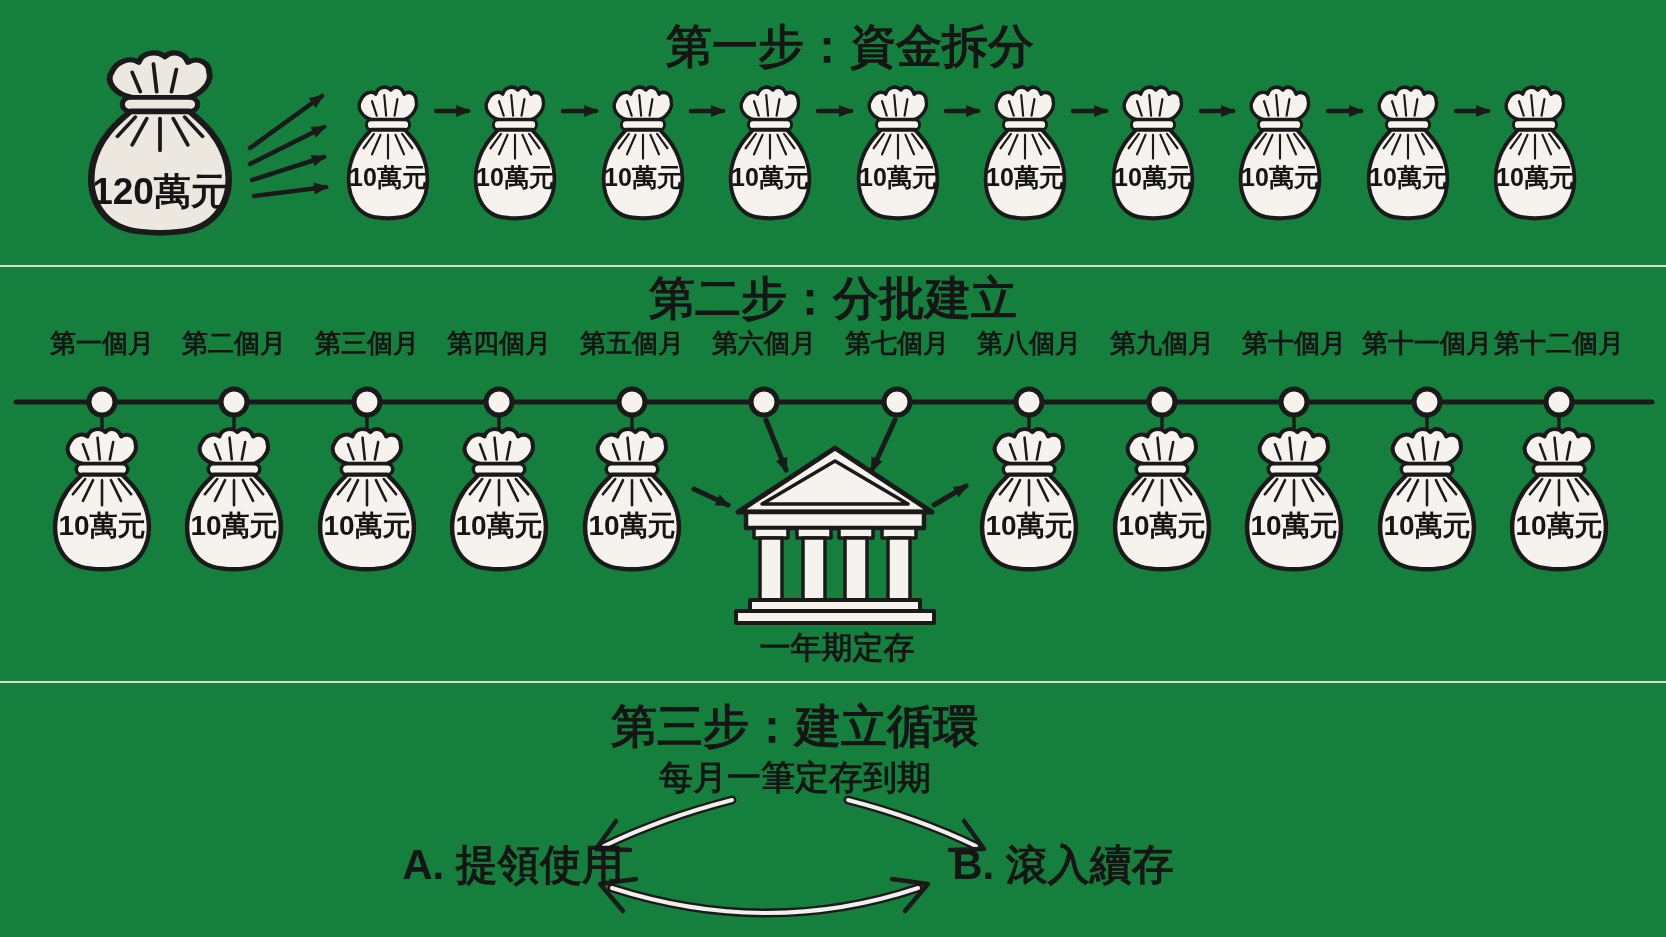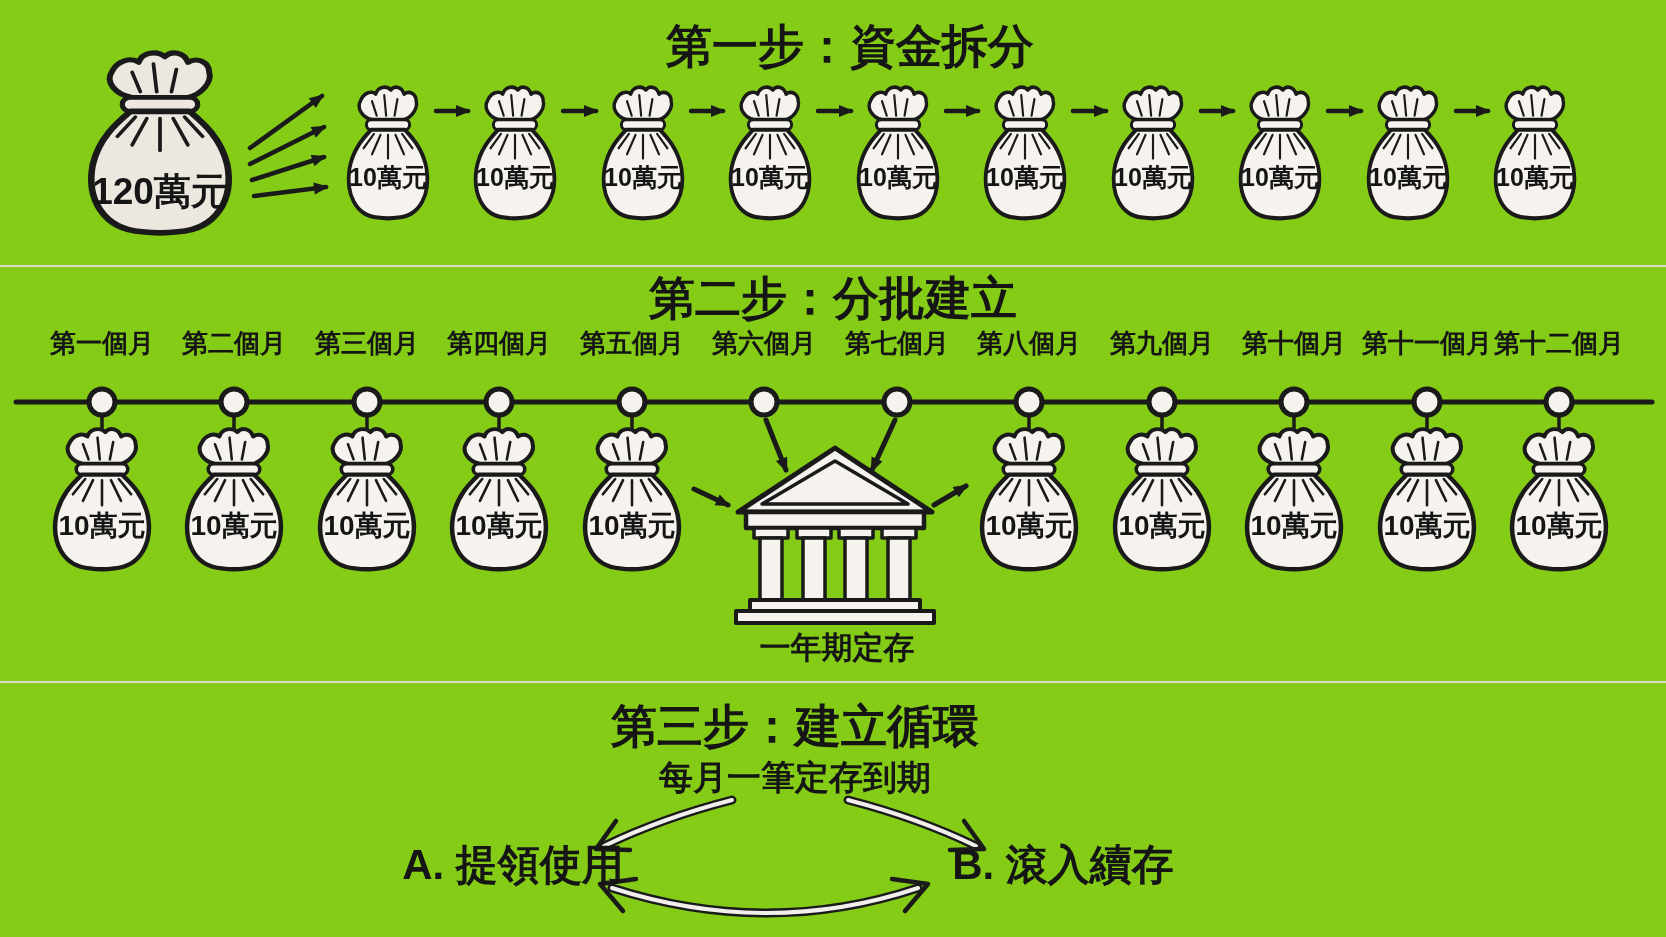--- a/index.html
+++ b/index.html
@@ -1,16 +1,16 @@
 <!DOCTYPE html>
 <html><head>
 <meta charset="utf-8">
 <style>
   html,body{margin:0;padding:0;background:#e8e6e3;}
-  .stage{position:relative;width:1666px;height:937px;background:#84cc16;overflow:hidden;
+  .stage{position:relative;width:1666px;height:937px;background:#15803d;overflow:hidden;
          font-family:"Liberation Sans",sans-serif;}
   svg{display:block}
   .ink{stroke:#1a1a1a;stroke-linecap:round;stroke-linejoin:round;fill:none;}
   .bagfill{fill:var(--bagfill,#f6f3ee);}
   .t{fill:#151515;font-weight:700;text-anchor:middle;font-family:"Liberation Sans",sans-serif;}
   .title{font-size:46px;}
   .month{font-size:26px;}
   .amount-s{font-size:25px;}
   .amount-m{font-size:28px;}
   .amount-l{font-size:37px;}

